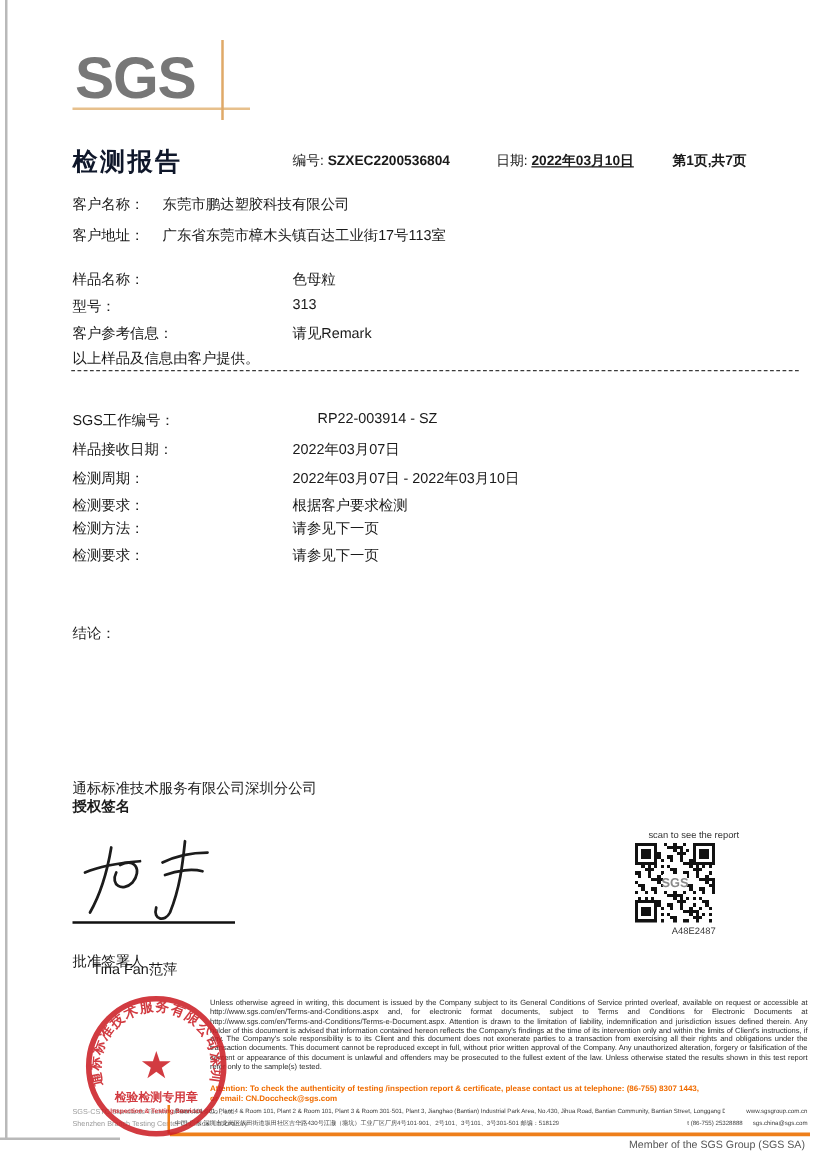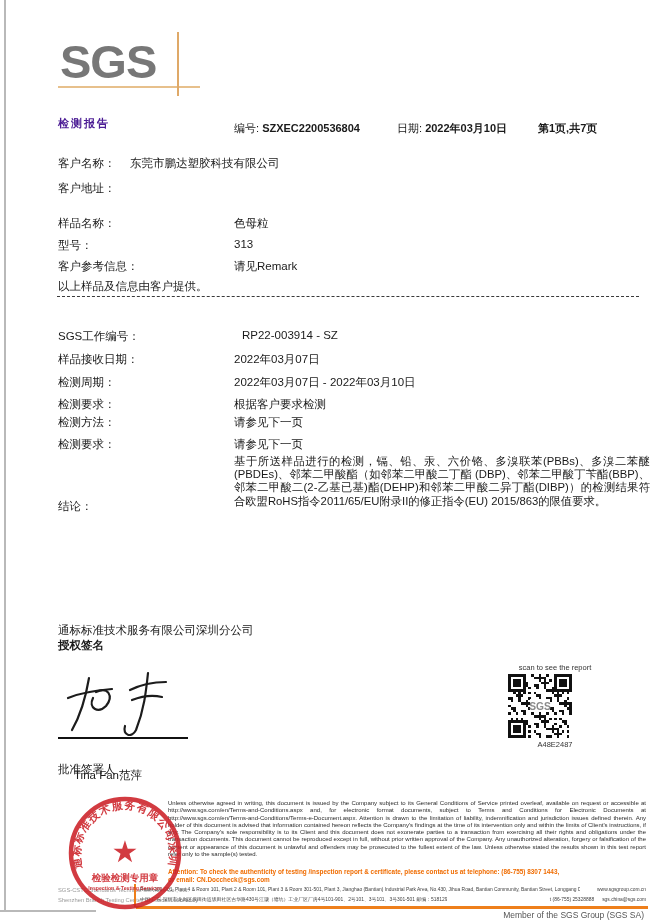--- a/index.html
+++ b/index.html
@@ -2,21 +2,21 @@
 <html><head>
 <meta charset="utf-8">
 <style>
   html,body{margin:0;padding:0;background:#fff;}
   .page{position:relative;width:652px;height:921px;background:#fff;overflow:hidden;
         font-family:"Liberation Sans","DejaVu Sans",sans-serif;color:#222;}
   .abs{position:absolute;}
   .edge{background:#b9b9b9;}
   .logo-text{font-weight:bold;font-size:47px;color:#777;letter-spacing:-1px;line-height:1;}
   .tan{background:#e7c08c;}
-  .title{font-size:11px;font-weight:bold;color:#4c1d95;letter-spacing:2px;}
+  .title{font-size:20px;font-weight:bold;color:#0f172a;letter-spacing:2px;}
   .h-info{font-size:11px;color:#1a1a1a;white-space:nowrap;}
   .lbl{font-size:11.5px;color:#1a1a1a;white-space:nowrap;}
   .val{font-size:11.5px;color:#1a1a1a;white-space:nowrap;}
   .dashline{border-top:1.5px dashed #3a3a3a;}
   .para{font-size:11.3px;line-height:13.2px;color:#1a1a1a;text-align:justify;}
   .sig-line{background:#111;}
   .sig-txt{font-size:11.5px;color:#1a1a1a;}
   .qr-cap{font-size:7.5px;color:#333;text-align:center;white-space:nowrap;}
   .disc{font-size:6px;line-height:7.3px;color:#2b2b2b;text-align:justify;}
   .attn{font-size:6.4px;line-height:7.4px;font-weight:bold;color:#f06c00;white-space:nowrap;}
@@ -37,53 +37,53 @@
   <div class="abs" style="left:177px;top:32px;width:2px;height:64px;background:#dfa968;"></div>
   <div class="abs logo-text" style="left:60px;top:38px;">SGS</div>
 
   <div class="abs title" style="left:58px;top:116px;">检测报告</div>
   <div class="abs h-info" style="left:234px;top:121px;">
     <span>编号:</span>
     <span style="font-weight:bold;margin-top:24px;">SZXEC2200536804</span>
   </div>
   <div class="abs h-info" style="left:397px;top:121px;">
     <span>日期:</span>
-    <span style="font-weight:bold;">2022年03月10日</span>
+    <span style="font-weight:bold;text-decoration:underline;">2022年03月10日</span>
   </div>
   <div class="abs h-info" style="left:538px;top:121px;font-weight:bold;">第1页,共7页</div>
 
   <div class="abs lbl" style="left:58px;top:156px;">客户名称：</div>
   <div class="abs val" style="left:130px;top:156px;">东莞市鹏达塑胶科技有限公司</div>
   <div class="abs lbl" style="left:58px;top:181px;">客户地址：</div>
+  <div class="abs val" style="left:130px;top:181px;">广东省东莞市樟木头镇百达工业街17号113室</div>
 
   <div class="abs lbl" style="left:58px;top:216px;">样品名称：</div>
   <div class="abs val" style="left:234px;top:216px;">色母粒</div>
   <div class="abs lbl" style="left:58px;top:238px;">型号：</div>
   <div class="abs val" style="left:234px;top:238px;">313</div>
   <div class="abs lbl" style="left:58px;top:259px;">客户参考信息：</div>
   <div class="abs val" style="left:234px;top:259px;">请见Remark</div>
   <div class="abs lbl" style="left:58px;top:279px;">以上样品及信息由客户提供。</div>
 
   <div class="abs dashline" style="left:57px;top:296px;width:582px;"></div>
 
   <div class="abs lbl" style="left:58px;top:329px;">SGS工作编号：</div>
-  <div class="abs val" style="left:220px;top:329px;padding-left:22px;">RP22-003914 - SZ</div>
+  <div class="abs val" style="left:232px;top:329px;padding-left:22px;">RP22-003914 - SZ</div>
   <div class="abs lbl" style="left:58px;top:352px;">样品接收日期：</div>
   <div class="abs val" style="left:234px;top:352px;">2022年03月07日</div>
   <div class="abs lbl" style="left:58px;top:375px;">检测周期：</div>
   <div class="abs val" style="left:234px;top:375px;">2022年03月07日 - 2022年03月10日</div>
   <div class="abs lbl" style="left:58px;top:397px;">检测要求：</div>
   <div class="abs val" style="left:234px;top:397px;">根据客户要求检测</div>
   <div class="abs lbl" style="left:58px;top:415px;">检测方法：</div>
   <div class="abs val" style="left:234px;top:415px;">请参见下一页</div>
   <div class="abs lbl" style="left:58px;top:437px;">检测要求：</div>
   <div class="abs val" style="left:234px;top:437px;">请参见下一页</div>
 
   <div class="abs lbl" style="left:58px;top:458px;margin-top:41px;">结论：</div>
-  <div class="abs para" style="left:234px;top:455px;width:416px;">基于所送样品进行的检测，镉、铅、汞、六价铬、多溴联苯(PBBs)、多溴二苯醚(PBDEs)、邻苯二甲酸酯（如邻苯二甲酸二丁酯 (DBP)、邻苯二甲酸丁苄酯(BBP)、邻苯二甲酸二(2-乙基已基)酯(DEHP)和邻苯二甲酸二异丁酯(DIBP)）的检测结果符合欧盟RoHS指令2011/65/EU附录II的修正指令(EU) 2015/863的限值要求。</div>
 
   <div class="abs sig-txt" style="left:58px;top:623px;">通标标准技术服务有限公司深圳分公司</div>
   <div class="abs sig-txt" style="left:58px;top:638px;font-weight:bold;">授权签名</div>
   <svg class="abs" style="left:62px;top:668px;" width="130" height="70" viewBox="0 0 130 70">
     <g fill="none" stroke="#1c1c1c" stroke-width="2.2" stroke-linecap="round">
       <path d="M6 30 C 20 24, 38 22, 50 21"></path>
       <path d="M27 10 C 24 28, 18 48, 10 62"></path>
       <path d="M34 24 C 46 18, 52 28, 44 38 C 36 46, 26 40, 31 30"></path>
       <path d="M68 22 C 80 16, 94 14, 104 14"></path>
       <path d="M86 5 C 84 24, 82 42, 74 62 C 70 70, 60 68, 63 58"></path>

